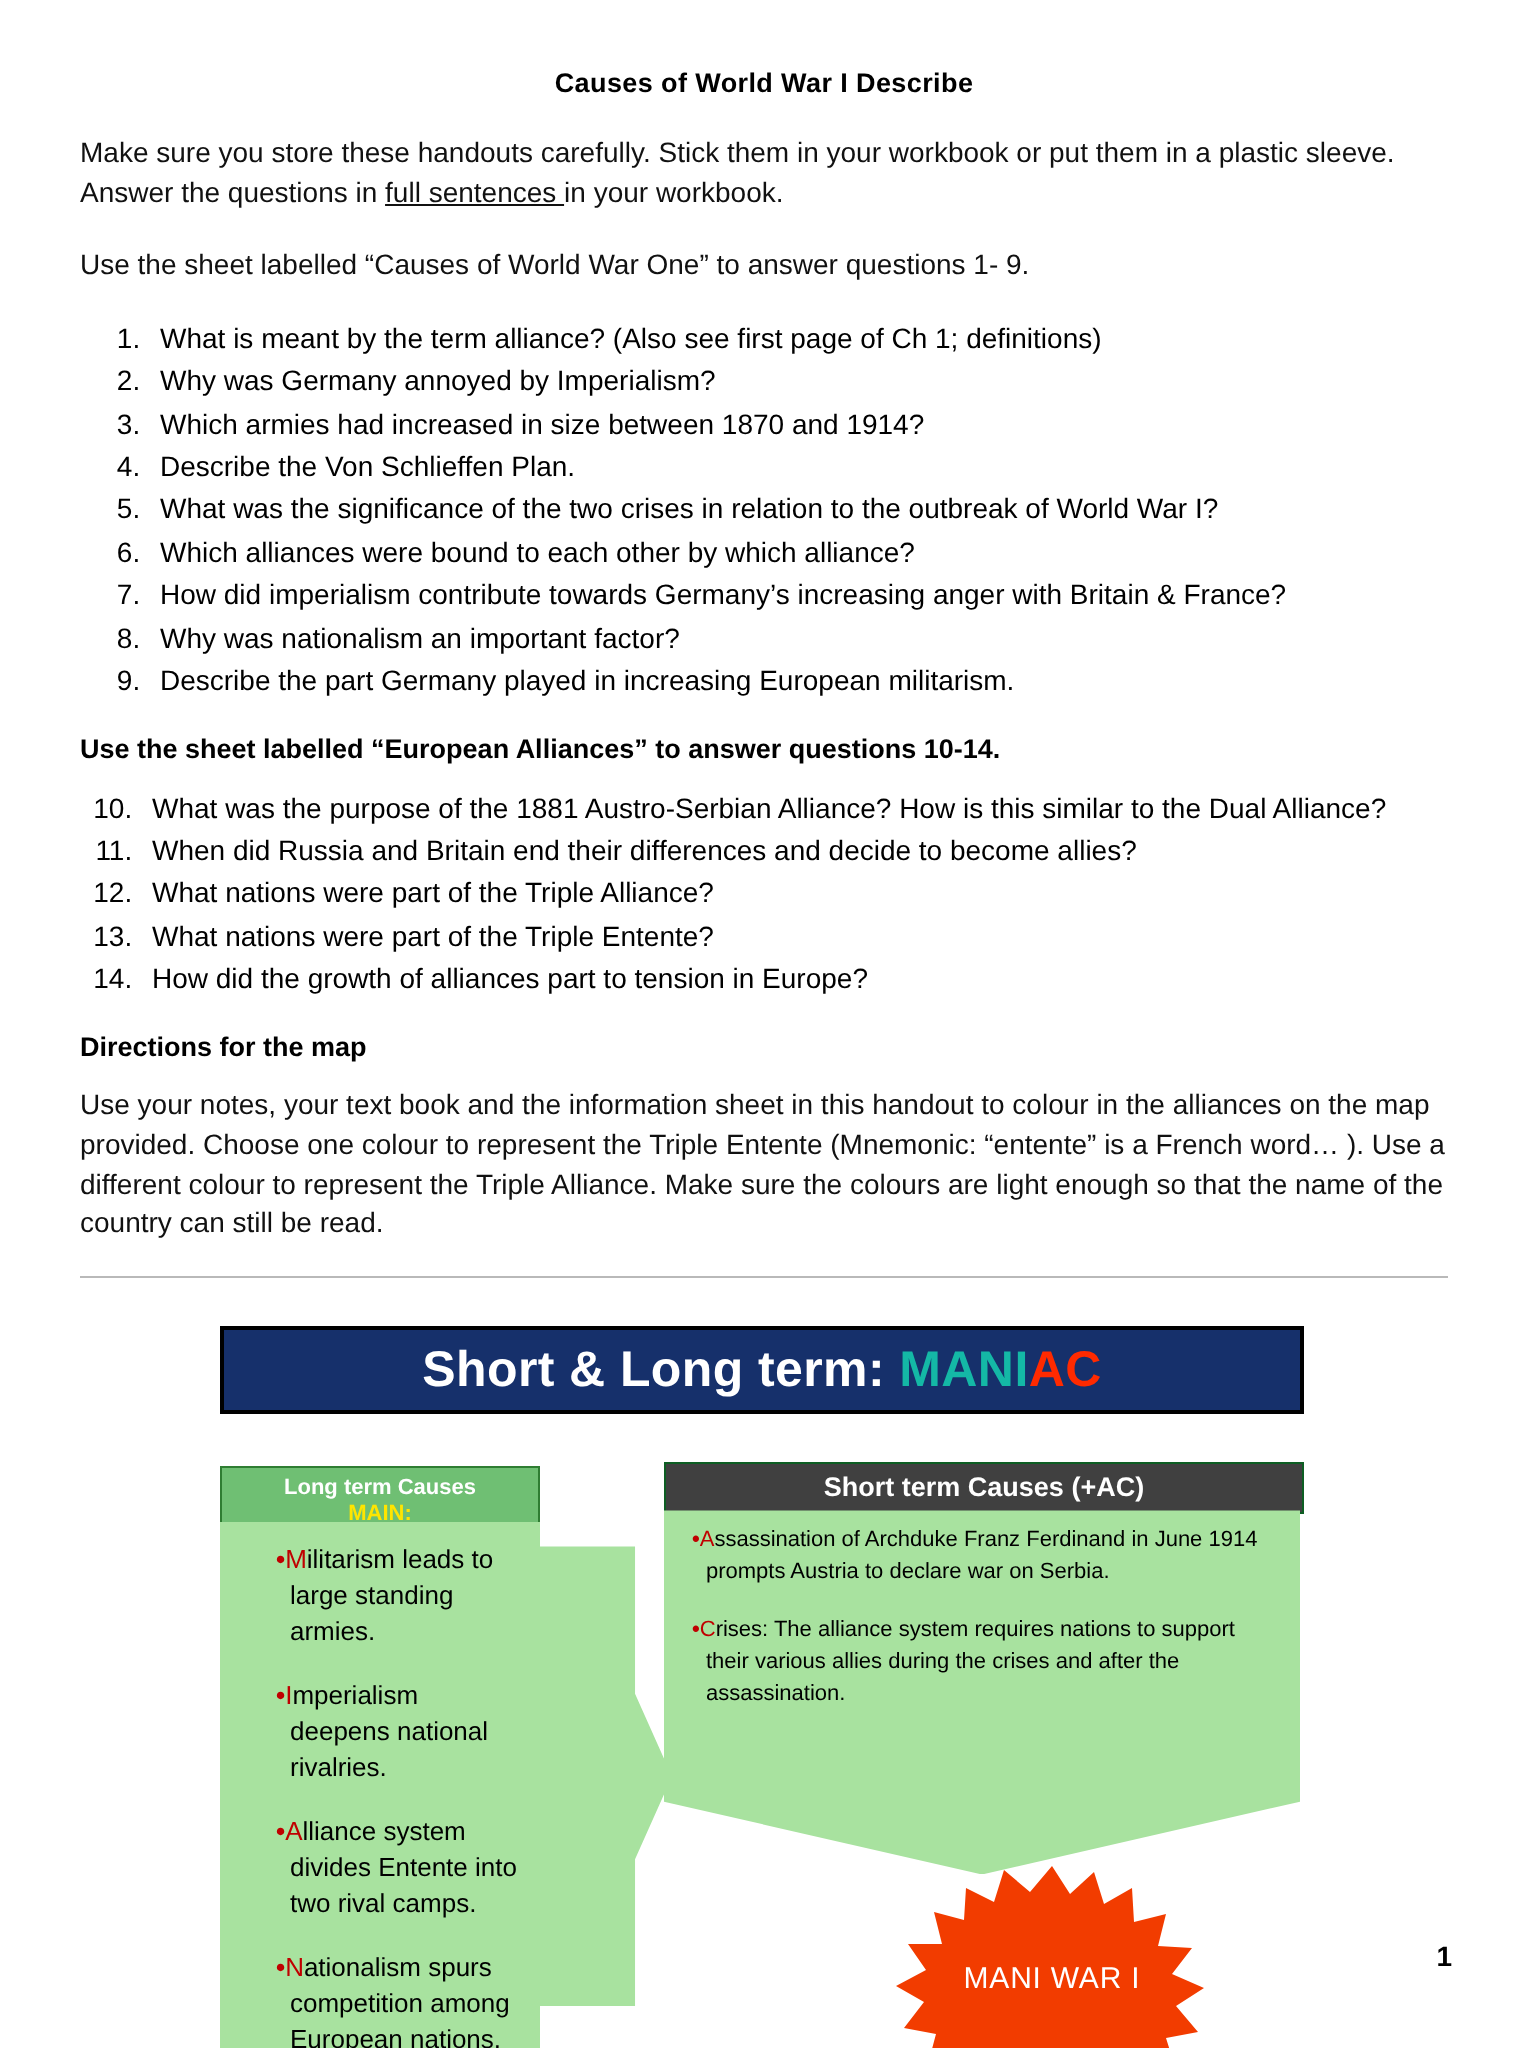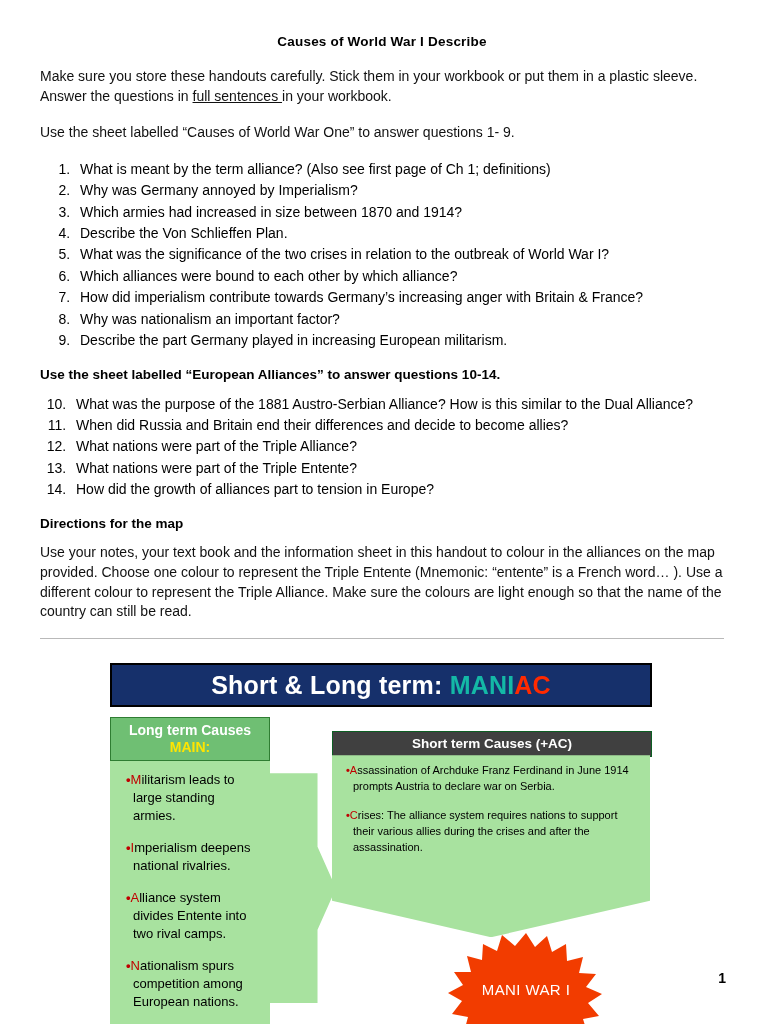--- a/index.html
+++ b/index.html
@@ -88,28 +88,28 @@
     font-size: 25px;
     font-weight: bold;
     letter-spacing: 0.2px;
   }
   .banner-text .mani { color: #14b8a6; }
   .banner-text .ac { color: #ff2a00; text-align: right; }
 
   .long-head {
     position: absolute;
     left: 14px;
-    top: 64px;
+    top: 80px;
     width: 160px;
     height: 44px;
     background: #6fbf73;
     border: 1px solid #2f7d32;
     color: #ffffff;
     font-weight: bold;
-    font-size: 14px;
+    font-size: 11px;
     text-align: center;
     padding-top: 4px;
     box-sizing: border-box;
     line-height: 1.2;
   }
   .long-head .main {
     color: #ffe500;
     display: block;
   }
   .long-box {
@@ -118,21 +118,21 @@
     top: 108px;
     width: 160px;
     height: 290px;
     background: #a8e29f;
     padding: 10px 10px 0 12px;
     box-sizing: border-box;
     font-size: 13px;
     line-height: 1.38;
   }
   .long-box p {
-    margin: 0 0 14px 4px;
+    margin: 0 0 14px 16px;
     text-indent: -7px;
     padding-left: 7px;
   }
   .bullet { color: #c00000; font-weight: bold; }
   .cap-red { color: #c00000; }
 
   .arrow-shape {
     position: absolute;
     left: 174px;
     top: 120px;

